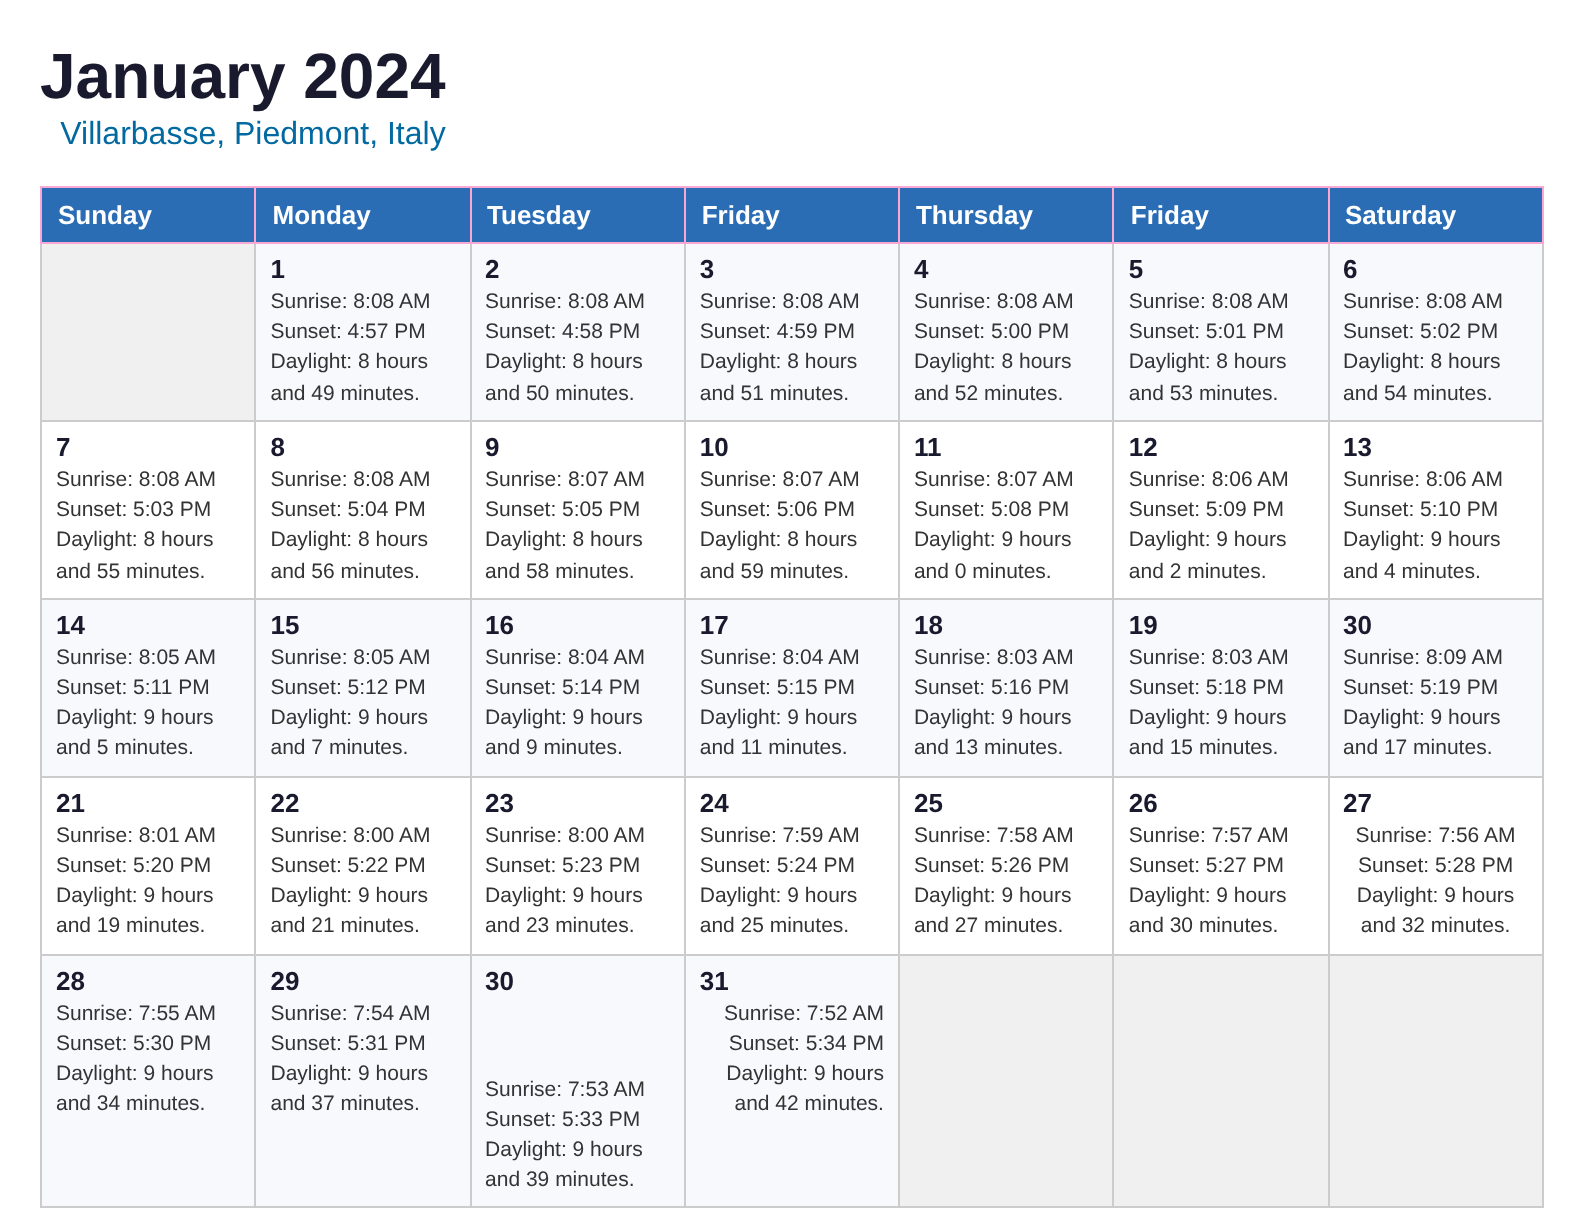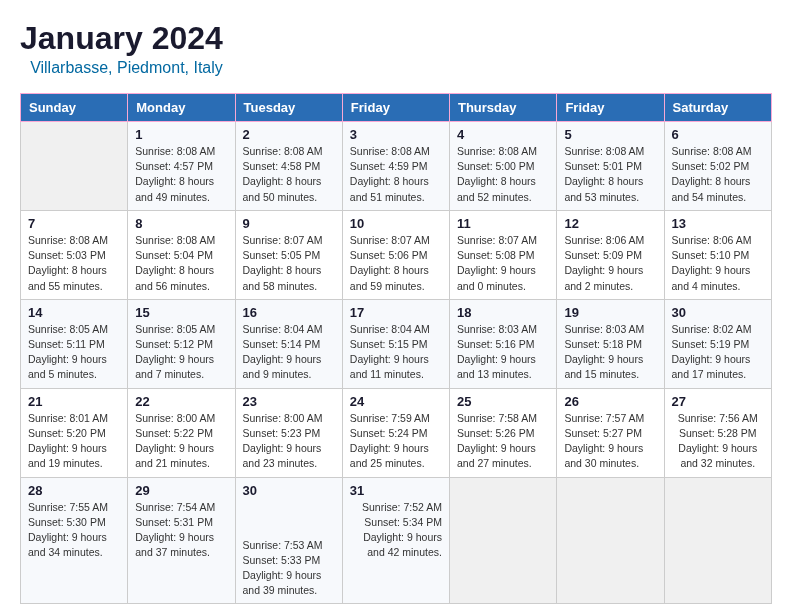--- a/index.html
+++ b/index.html
@@ -239,21 +239,21 @@
         </td>
         <td>
           <div class="day-number">19</div>
           <div class="day-info" style="white-space: pre-line;">Sunrise: 8:03 AM
 Sunset: 5:18 PM
 Daylight: 9 hours
 and 15 minutes.</div>
         </td>
         <td>
           <div class="day-number">30</div>
-          <div class="day-info" style="white-space: pre-line;">Sunrise: 8:02 AM
+          <div class="day-info" style="white-space: pre-line;">Sunrise: 8:09 AM
 Sunset: 5:19 PM
 Daylight: 9 hours
 and 17 minutes.</div>
         </td>
       </tr>
       <tr>
         <td>
           <div class="day-number">21</div>
           <div class="day-info" style="white-space: pre-line;">Sunrise: 8:01 AM
 Sunset: 5:20 PM

